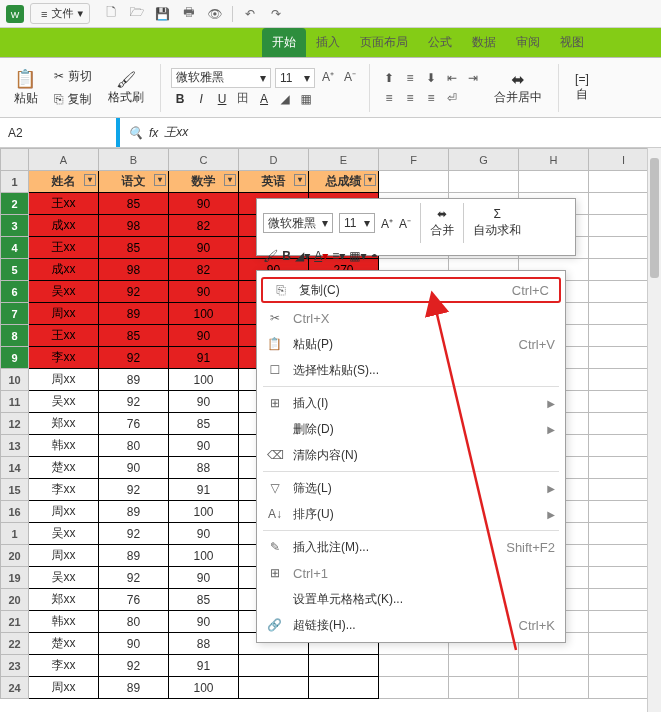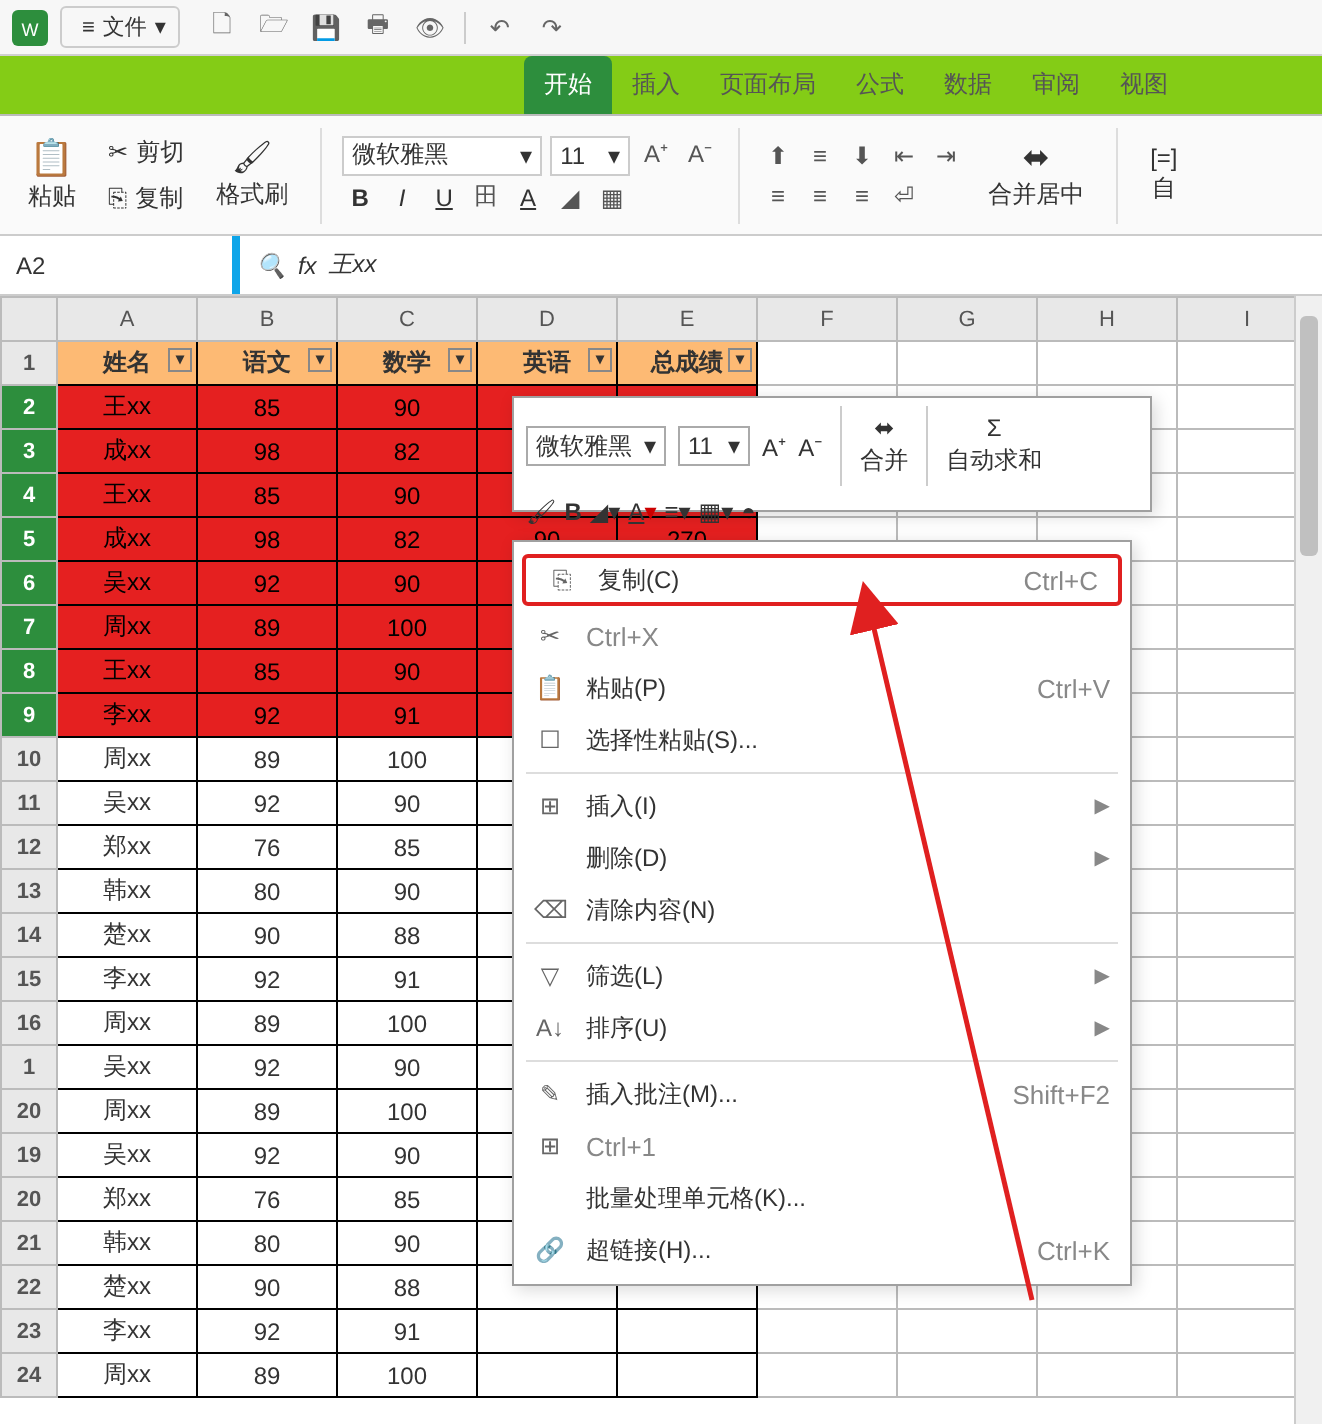--- a/index.html
+++ b/index.html
@@ -565,21 +565,21 @@
       <span class="ico">✎</span>
       <span class="lbl">插入批注(M)...</span>
       <span class="sc">Shift+F2</span>
     </div>
     <div class="mi">
       <span class="ico">⊞</span>
       <span class="sc">Ctrl+1</span>
     </div>
     <div class="mi">
       <span class="ico"></span>
-      <span class="lbl">批量处理单元格(K)...</span>
+      <span class="lbl">设置单元格格式(K)...</span>
     </div>
     <div class="mi">
       <span class="ico">🔗</span>
       <span class="lbl">超链接(H)...</span>
       <span class="sc">Ctrl+K</span>
     </div>
   </div>
 
 <svg class="arrow-svg" width="310" height="420">
   <defs>

